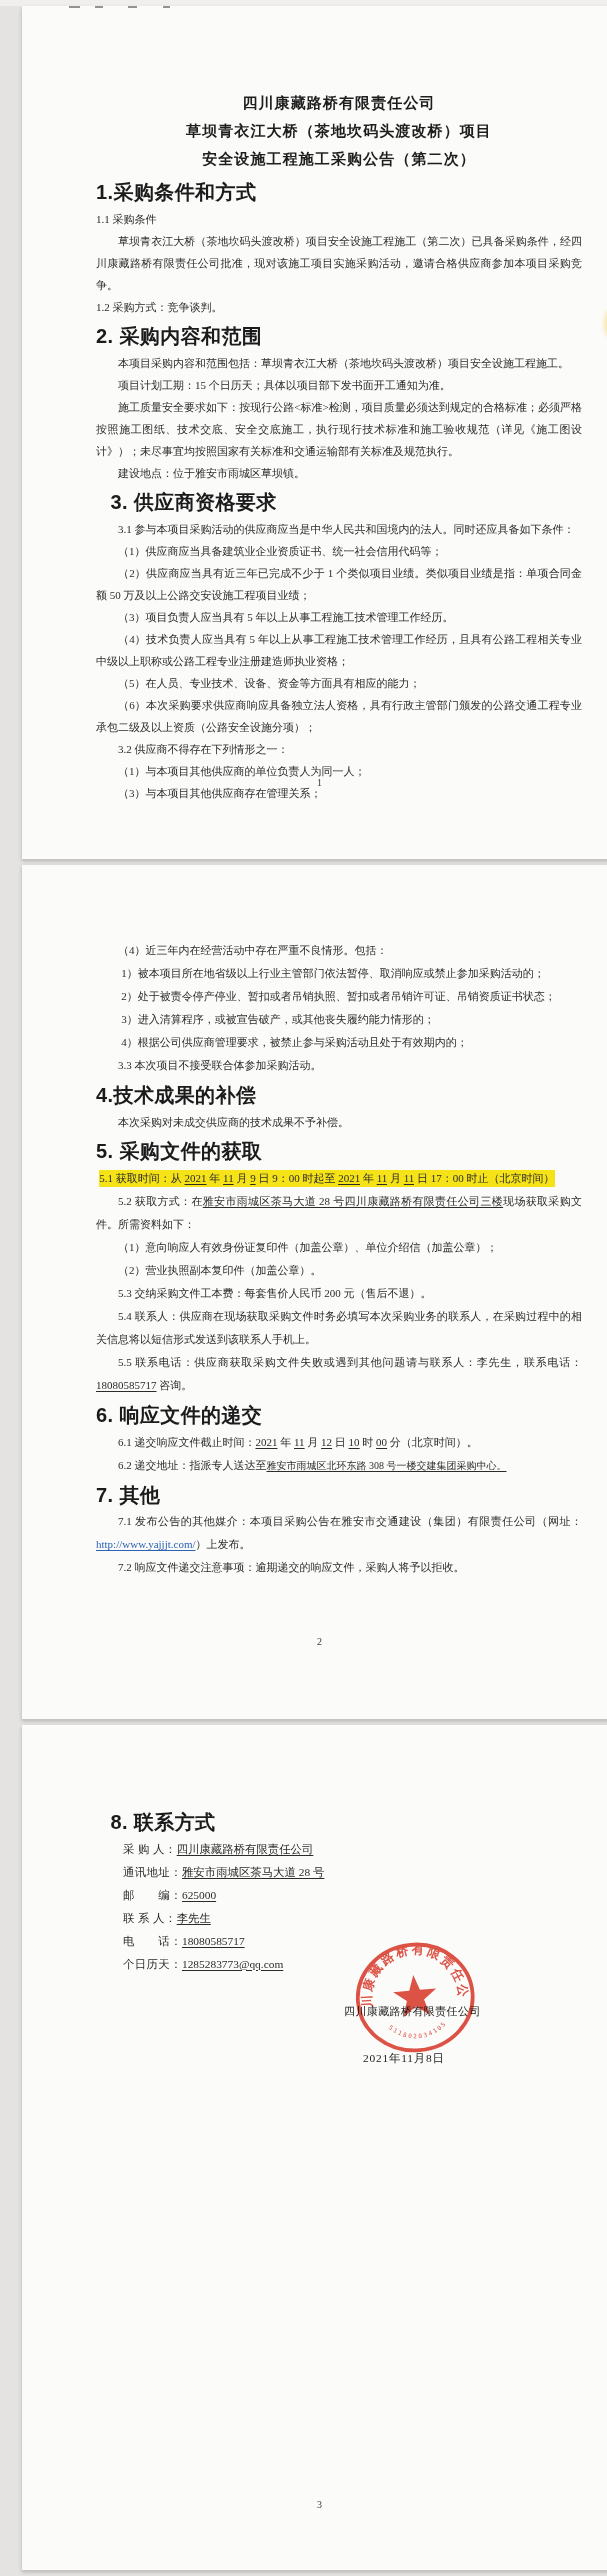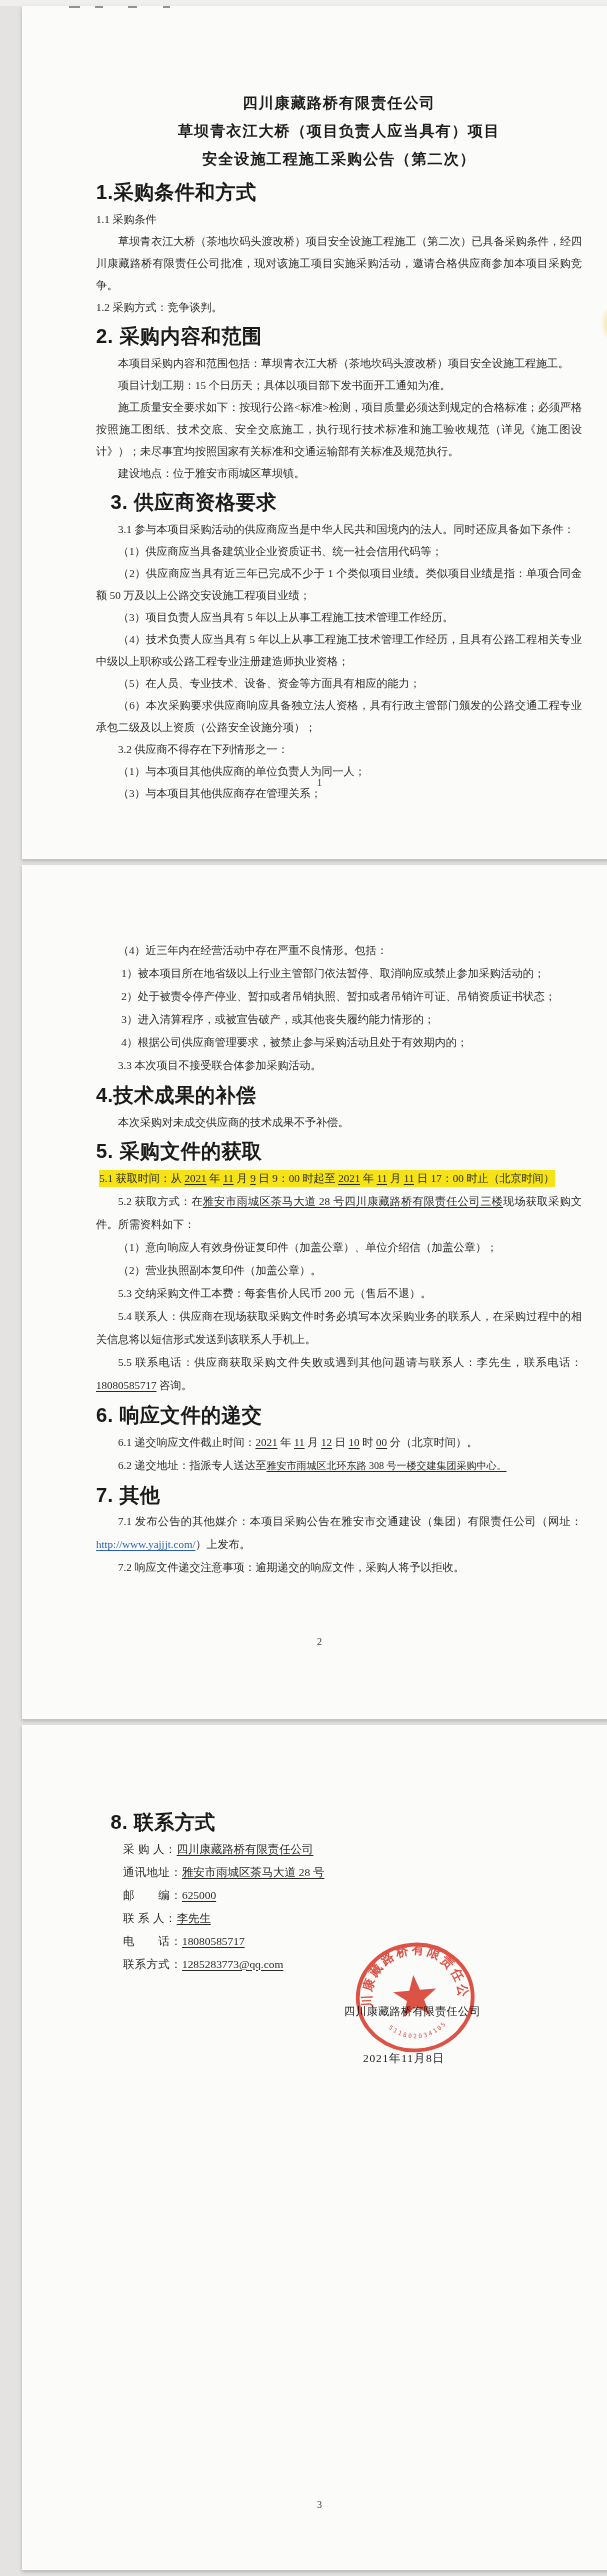--- a/index.html
+++ b/index.html
@@ -61,21 +61,21 @@
 
 <div class="canvas">
 
   <div class="page page1">
     <div class="tick t1"></div>
     <div class="tick t2"></div>
     <div class="tick t3"></div>
     <div class="tick t4"></div>
     <div class="flow">
         <div class="blk b-title"><span class="seg">四川康藏路桥有限责任公司</span></div>
-        <div class="blk b-title"><span class="seg">草坝青衣江大桥（项目负责人应当具有）项目</span></div>
+        <div class="blk b-title"><span class="seg">草坝青衣江大桥（茶地坎码头渡改桥）项目</span></div>
         <div class="blk b-title"><span class="seg">安全设施工程施工采购公告（第二次）</span></div>
         <div class="blk b-h"><span class="seg">1.采购条件和方式</span></div>
         <div class="blk b-p"><span class="seg">1.1 采购条件</span></div>
         <div class="blk b-pi"><span class="seg">草坝青衣江大桥（茶地坎码头渡改桥）项目安全设施工程施工（第二次）已具备采购条件，经四川康藏路桥有限责任公司批准，现对该施工项目实施采购活动，邀请合格供应商参加本项目采购竞争。</span></div>
         <div class="blk b-p"><span class="seg">1.2 采购方式：竞争谈判。</span></div>
         <div class="blk b-h"><span class="seg">2. 采购内容和范围</span></div>
         <div class="blk b-pi"><span class="seg">本项目采购内容和范围包括：草坝青衣江大桥（茶地坎码头渡改桥）项目安全设施工程施工。</span></div>
         <div class="blk b-pi"><span class="seg">项目计划工期：15 个日历天；具体以项目部下发书面开工通知为准。</span></div>
         <div class="blk b-pi"><span class="seg">施工质量安全要求如下：按现行公路&lt;标准&gt;检测，项目质量必须达到规定的合格标准；必须严格按照施工图纸、技术交底、安全交底施工，执行现行技术标准和施工验收规范（详见《施工图设计》）；未尽事宜均按照国家有关标准和交通运输部有关标准及规范执行。</span></div>
         <div class="blk b-pi"><span class="seg">建设地点：位于雅安市雨城区草坝镇。</span></div>
@@ -124,21 +124,21 @@
   </div>
 
   <div class="page page3">
     <div class="flow">
         <div class="blk b-hi"><span class="seg">8. 联系方式</span></div>
         <div class="blk b-contact"><span class="seg seg-label">采 购 人：</span><span class="seg seg-u">四川康藏路桥有限责任公司</span></div>
         <div class="blk b-contact"><span class="seg seg-label">通讯地址：</span><span class="seg seg-u">雅安市雨城区茶马大道 28 号</span></div>
         <div class="blk b-contact"><span class="seg seg-label">邮　　编：</span><span class="seg seg-u">625000</span></div>
         <div class="blk b-contact"><span class="seg seg-label">联 系 人：</span><span class="seg seg-u">李先生</span></div>
         <div class="blk b-contact"><span class="seg seg-label">电　　话：</span><span class="seg seg-u">18080585717</span></div>
-        <div class="blk b-contact"><span class="seg seg-label">联系方式：</span><span class="seg seg-u">1285283773@qq.com</span></div>
+        <div class="blk b-contact"><span class="seg seg-label">个日历天：</span><span class="seg seg-u">1285283773@qq.com</span></div>
       </div>
 
     <div class="sig-company">四川康藏路桥有限责任公司</div>
     <div class="sig-date">2021年11月8日</div>
 
     <svg class="seal" viewBox="0 0 180 168" xmlns="http://www.w3.org/2000/svg">
       <ellipse class="ring" cx="90" cy="80" rx="76" ry="70"></ellipse>
       <polygon class="star" points="90,50 97.1,70.3 118.5,70.7 101.4,83.7 107.6,104.3 90,92 72.4,104.3 78.6,83.7 61.5,70.7 82.9,70.3"></polygon>
       <path id="sealArcTop" fill="none" d="M 34.5 97 A 58 58 0 1 1 145.5 97"></path>
       <path id="sealArcBottom" fill="none" d="M 44.2 108.6 A 54 54 0 0 0 135.8 108.6"></path>

